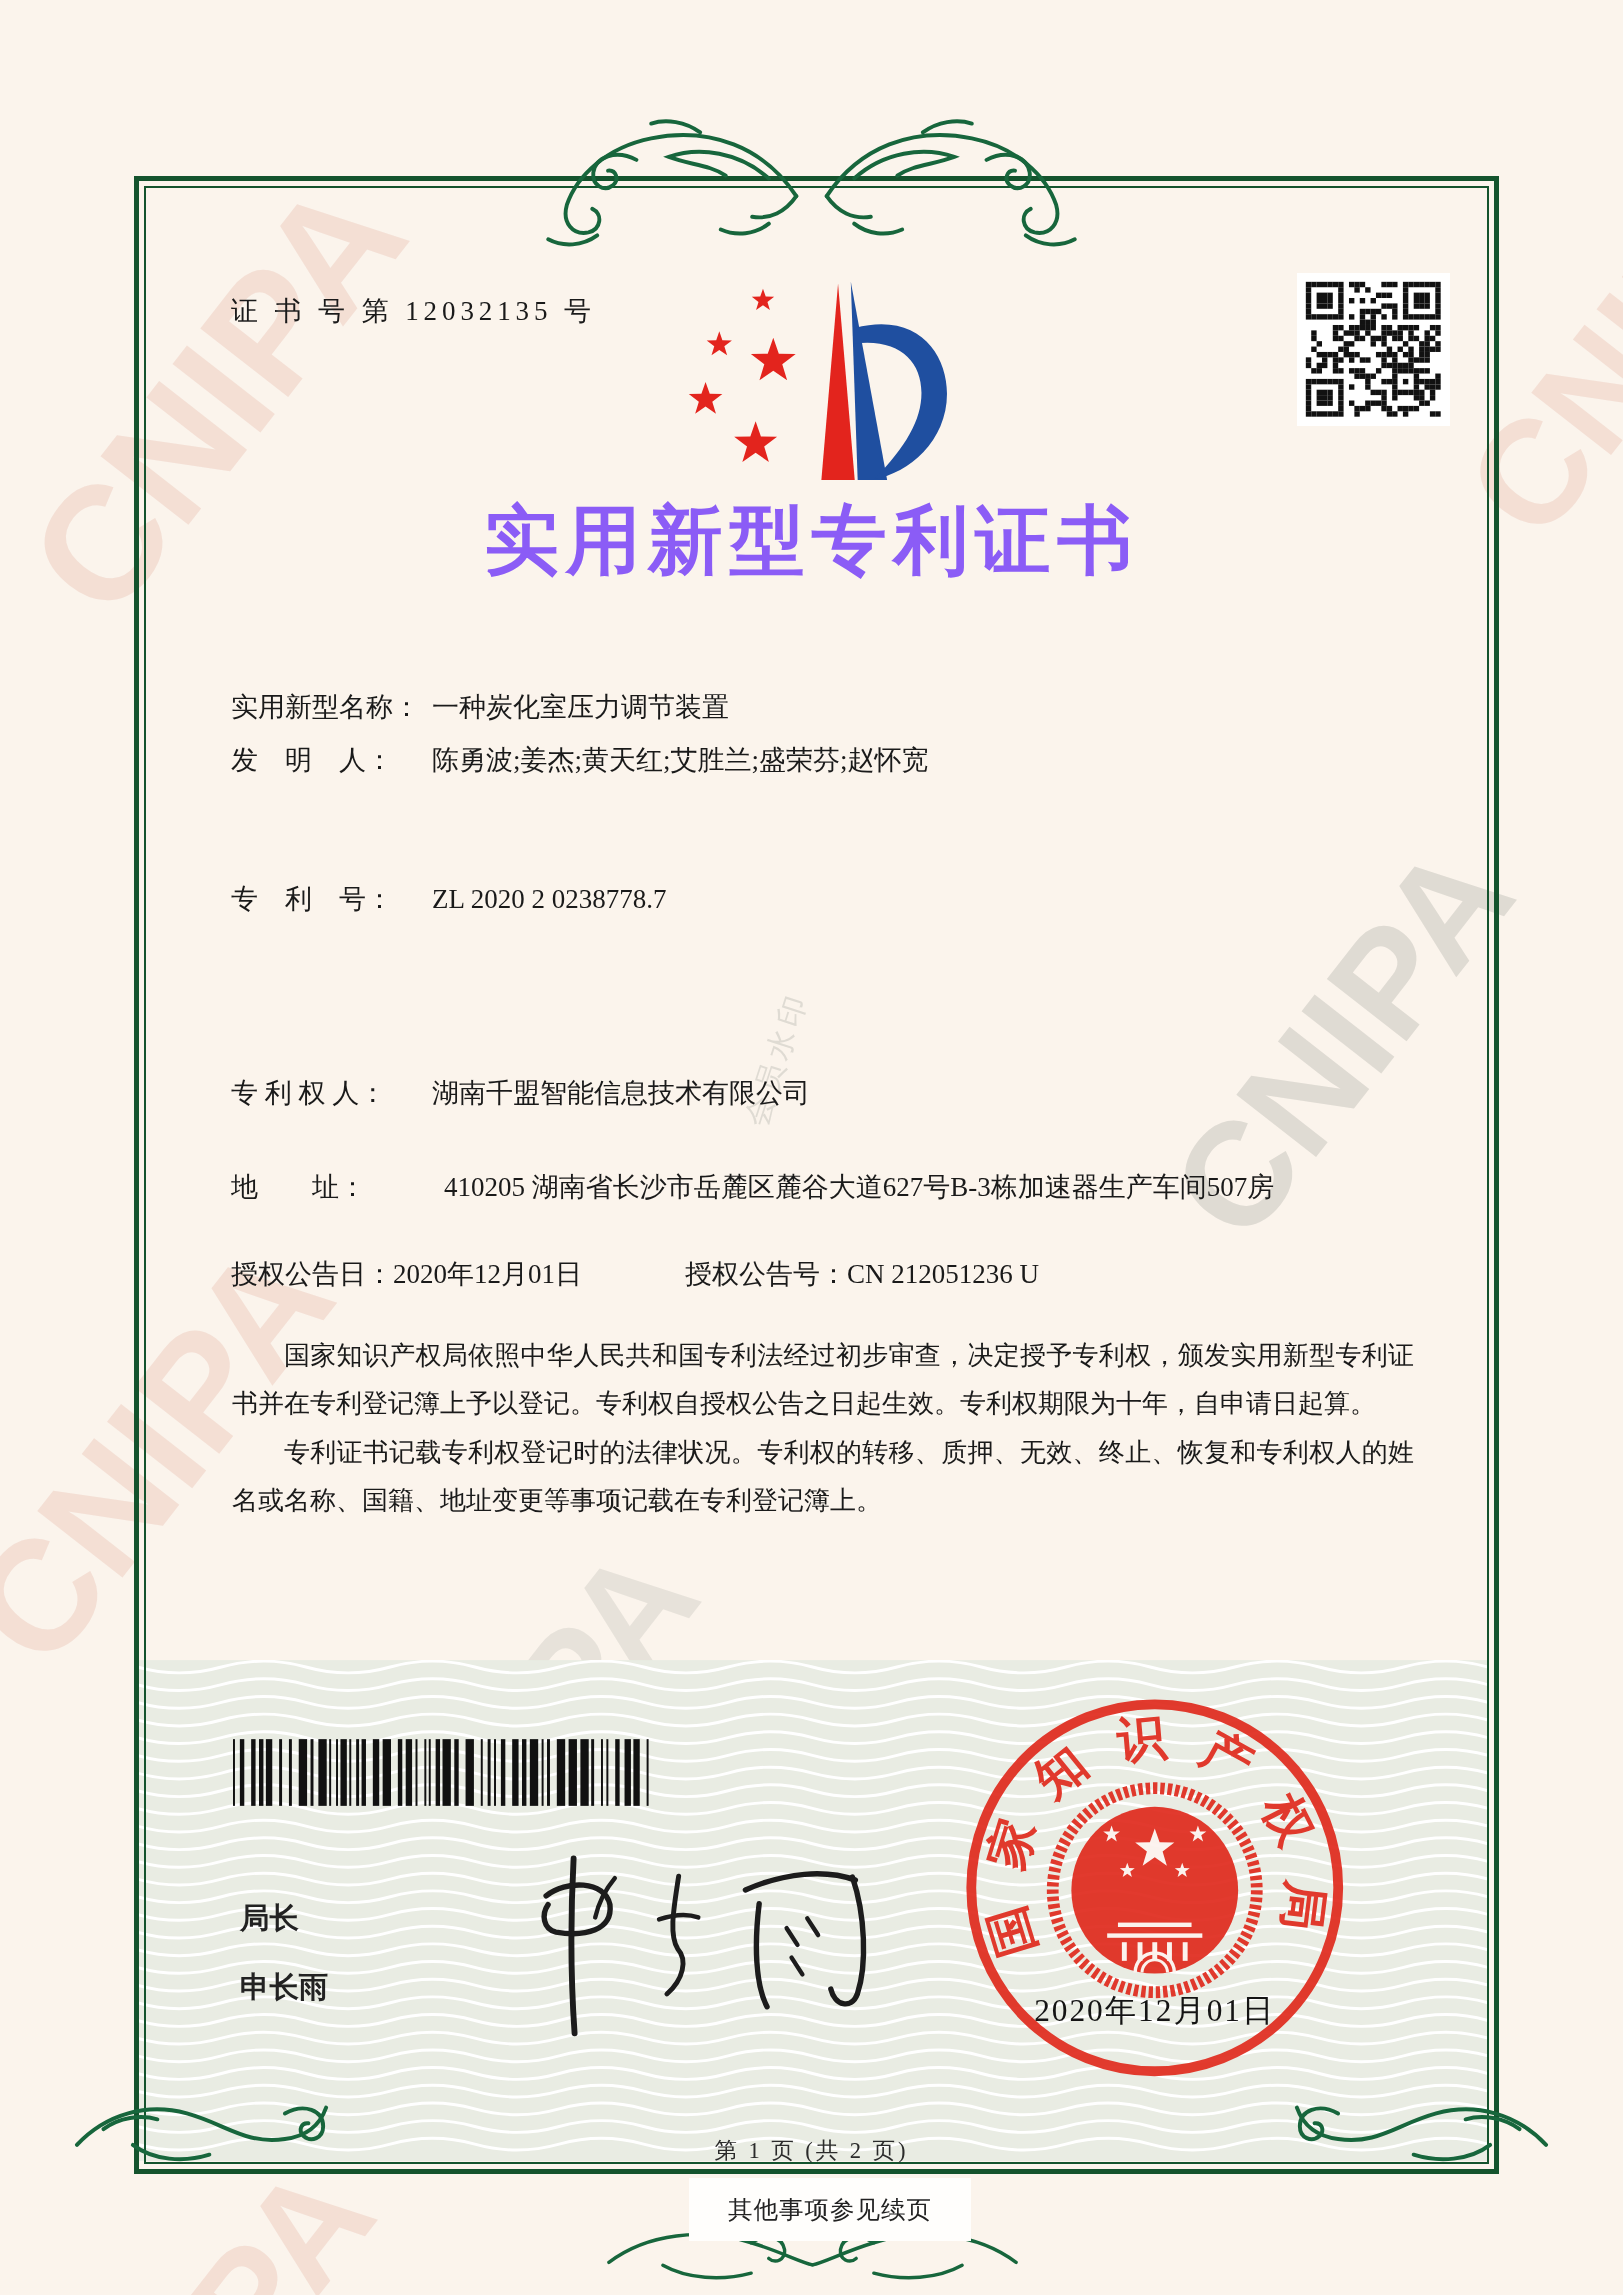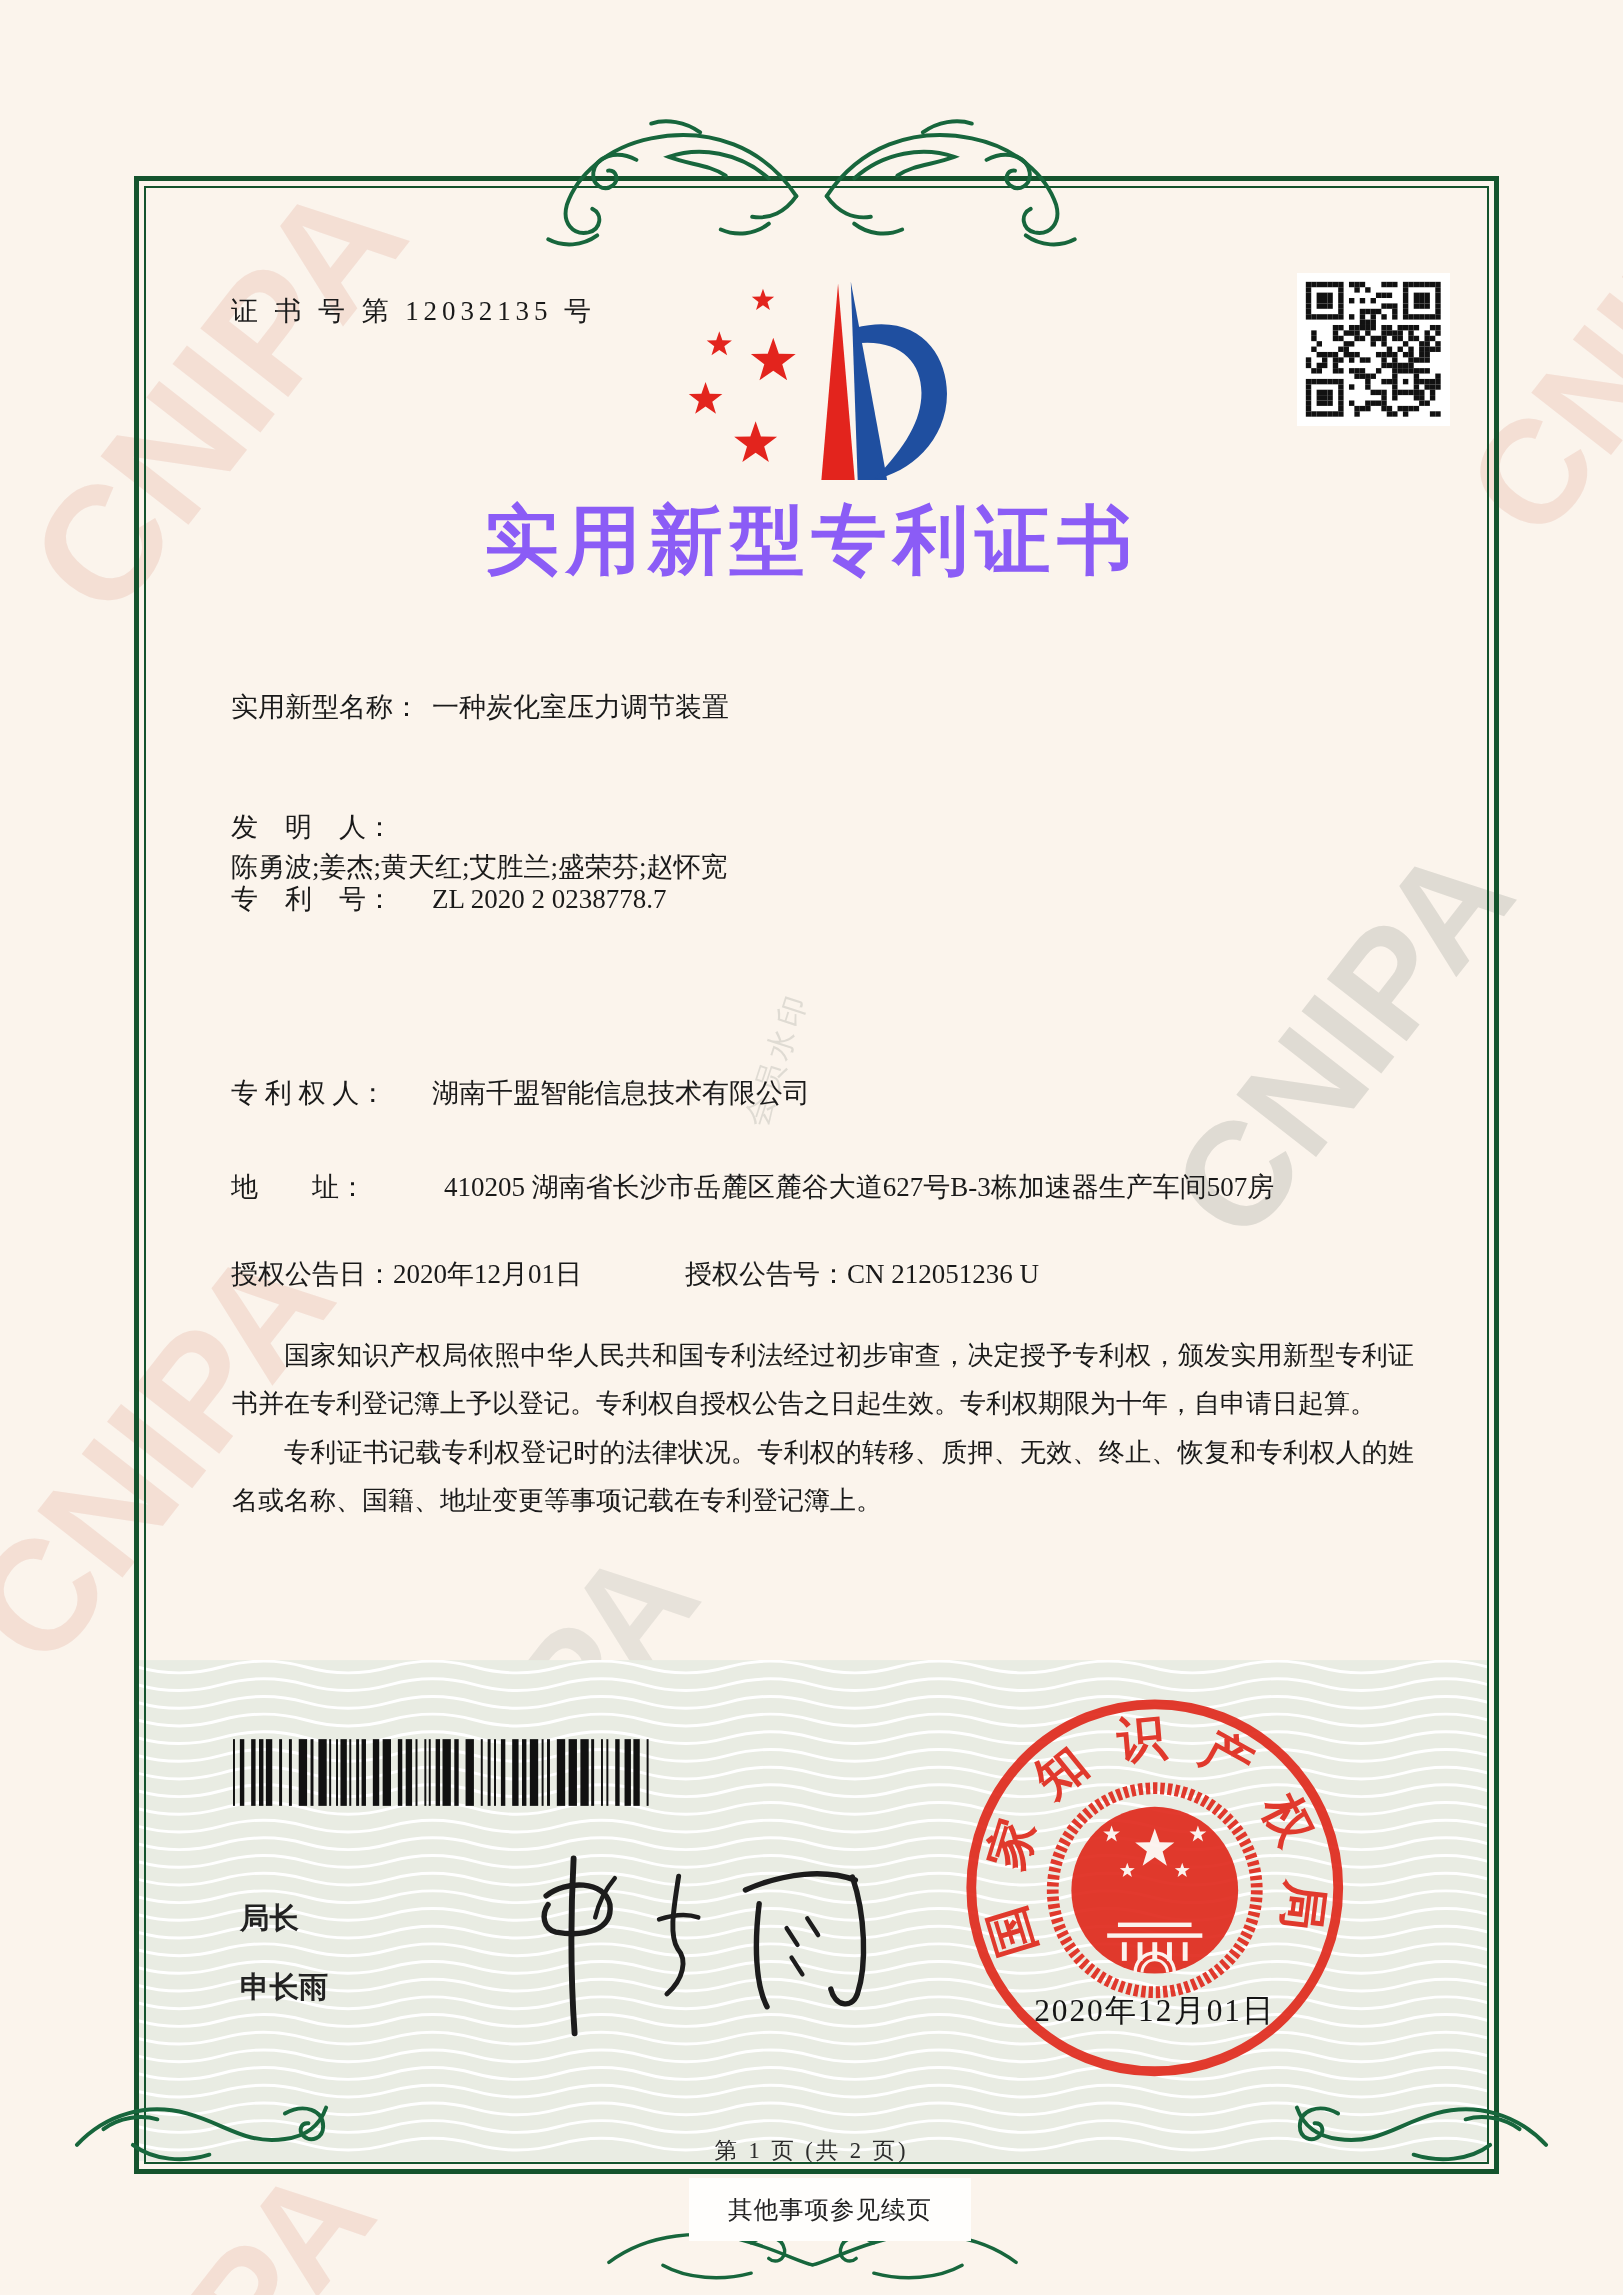--- a/index.html
+++ b/index.html
@@ -453,21 +453,21 @@
       <rect x="271" y="282" width="11" height="11" fill="#111111"></rect>
       <rect x="282" y="282" width="11" height="11" fill="#111111"></rect>
     </svg>
 
   <div class="title">实用新型专利证书</div>
 
   <div class="row" style="top:687px;justify-content:space-between;">
     <span class="lab">实用新型名称：</span>
     <span class="val">一种炭化室压力调节装置</span>
   </div>
-  <div class="row" style="top:807px;flex-direction:column;">
+  <div class="row" style="top:740px;">
     <span class="lab">发　明　人：</span>
     <span class="val">陈勇波;姜杰;黄天红;艾胜兰;盛荣芬;赵怀宽</span>
   </div>
   <div class="row" style="top:879px;">
     <span class="lab">专　利　号：</span>
     <span class="val">ZL 2020 2 0238778.7</span>
   </div>
   <div class="row" style="top:1073px;">
     <span class="lab">专 利 权 人：</span>
     <span class="val">湖南千盟智能信息技术有限公司</span>

